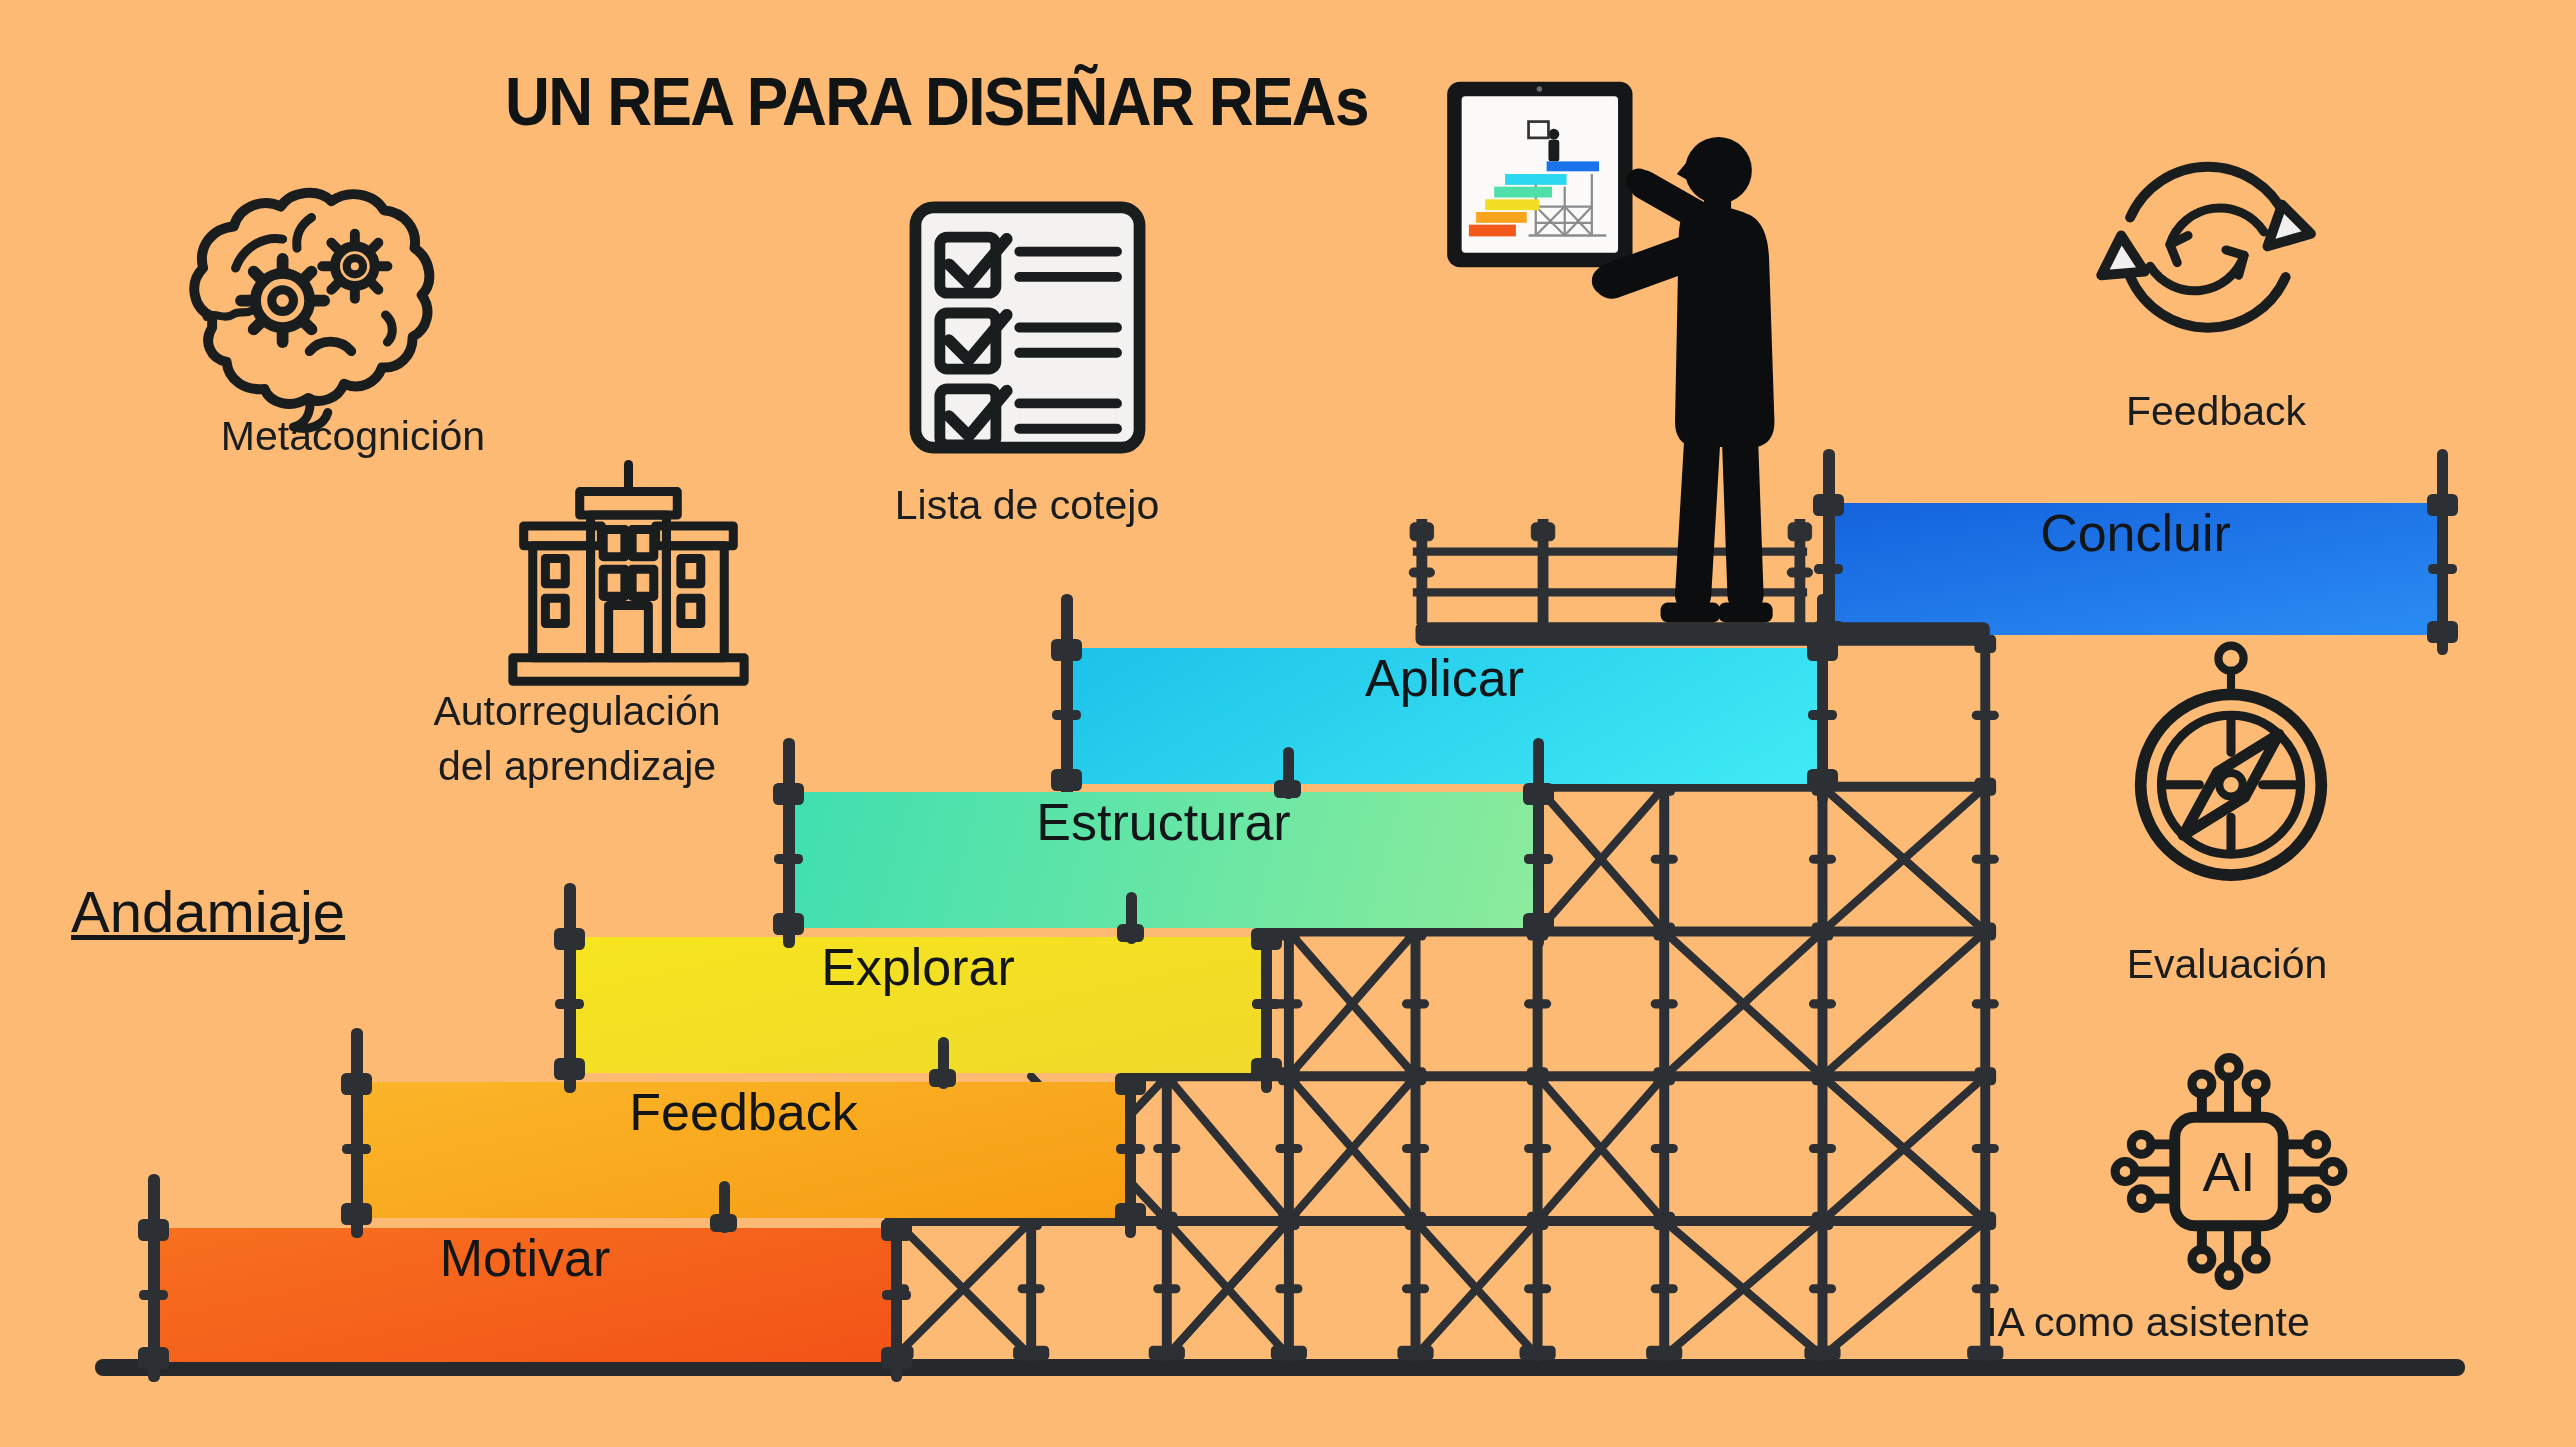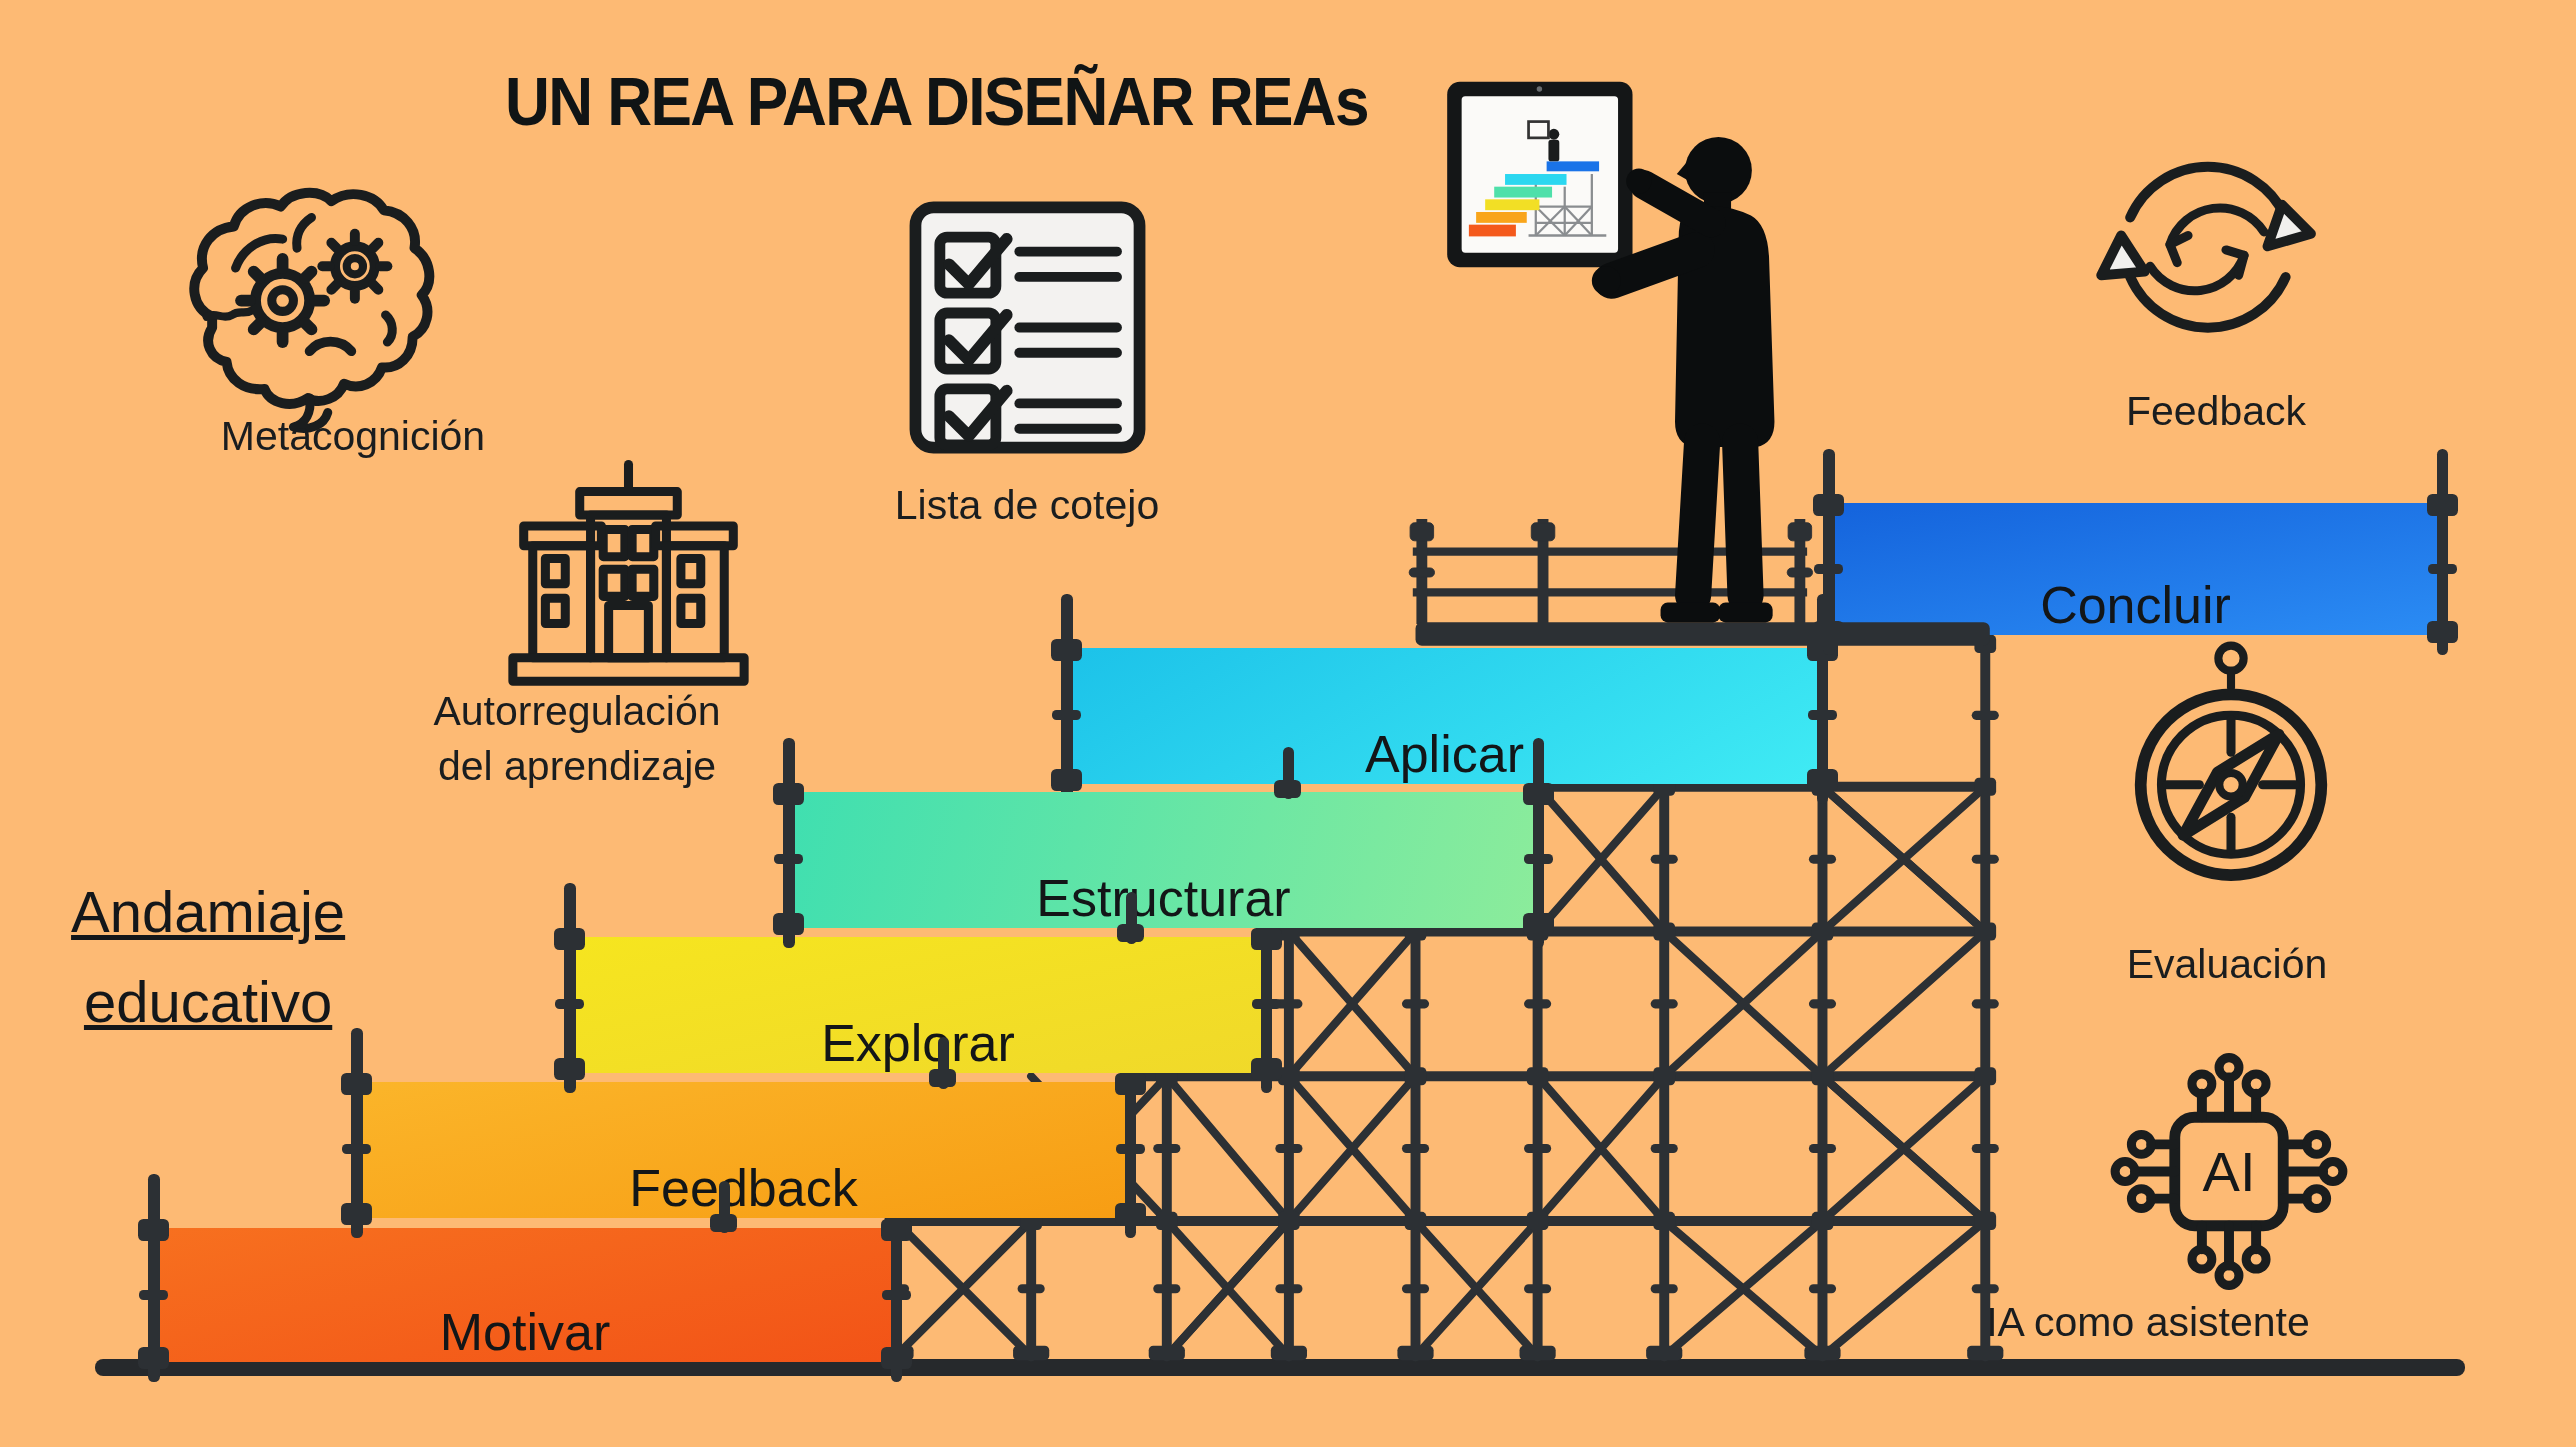--- a/index.html
+++ b/index.html
@@ -2,21 +2,21 @@
 <html style="font-size:14.5px"><head>
 <meta charset="utf-8">
 <style>
   html,body{margin:0;padding:0;background:#e8e7e5;}
   #canvas{position:relative;width:2576px;height:1447px;background:#fdba74;overflow:hidden;
           font-family:"Liberation Sans",sans-serif;color:#15181a;}
   .title{position:absolute;left:308px;top:62px;width:1257px;text-align:center;
          font-size:69px;font-weight:700;letter-spacing:-1.8px;transform:scaleX(.9);color:#101415;}
   .label{position:absolute;text-align:center;font-size:41px;color:#1a1d1f;line-height:1.35;}
   .label.big{font-size:58px;line-height:1.55;color:#14171a;text-decoration:underline;}
-  .bar{position:absolute;display:flex;align-items:flex-end;justify-content:center;
+  .bar{position:absolute;display:flex;align-items:flex-start;justify-content:center;
        border-radius:4.5px;font-size:52px;color:#131618;}
   .post{position:absolute;width:11.8px;background:#2c3034;border-radius:5.4px;}
   .clamp{position:absolute;width:31px;height:22px;background:#2c3034;border-radius:5.4px;}
   .tick{position:absolute;width:29px;height:10px;background:#2c3034;border-radius:4.5px;}
   .stub{position:absolute;width:11px;background:#2c3034;border-radius:5.4px;}
   .ground{position:absolute;left:95px;top:1359px;width:2370px;height:17px;
           background:#26292c;border-radius:8.1px;}
   svg{position:absolute;overflow:visible;}
   .ico{stroke:#1a1d1e;fill:none;stroke-linecap:round;stroke-linejoin:round;}
 </style>
@@ -371,21 +371,20 @@
       <rect x="208" y="164" width="22" height="28"></rect>
     <rect x="22" y="230" width="256" height="26"></rect>
   </svg>
   <div class="label" style="left:396px;top:684px;width:362px">
     <div>Autorregulación</div>
     <div>del aprendizaje</div>
   </div>
 
   <div class="label big" style="left:13.6px;top:867px;width:389px">
     <div>Andamiaje</div>
-    <div>educativo</div>
   </div>
 
   <svg class="ico" style="left:2127px;top:633px" width="208" height="289" viewBox="0 0 230 320" stroke="#515457">
     <circle cx="115" cy="28" r="14" stroke-width="9"></circle>
     <line x1="115" y1="42" x2="115" y2="60" stroke-width="9"></line>
     <circle cx="115" cy="168" r="100" stroke-width="13"></circle>
     <circle cx="115" cy="168" r="77" stroke-width="10"></circle>
     <line x1="115" y1="96" x2="115" y2="132" stroke-width="10"></line>
     <line x1="115" y1="204" x2="115" y2="240" stroke-width="10"></line>
     <line x1="44" y1="168" x2="80" y2="168" stroke-width="10"></line>

